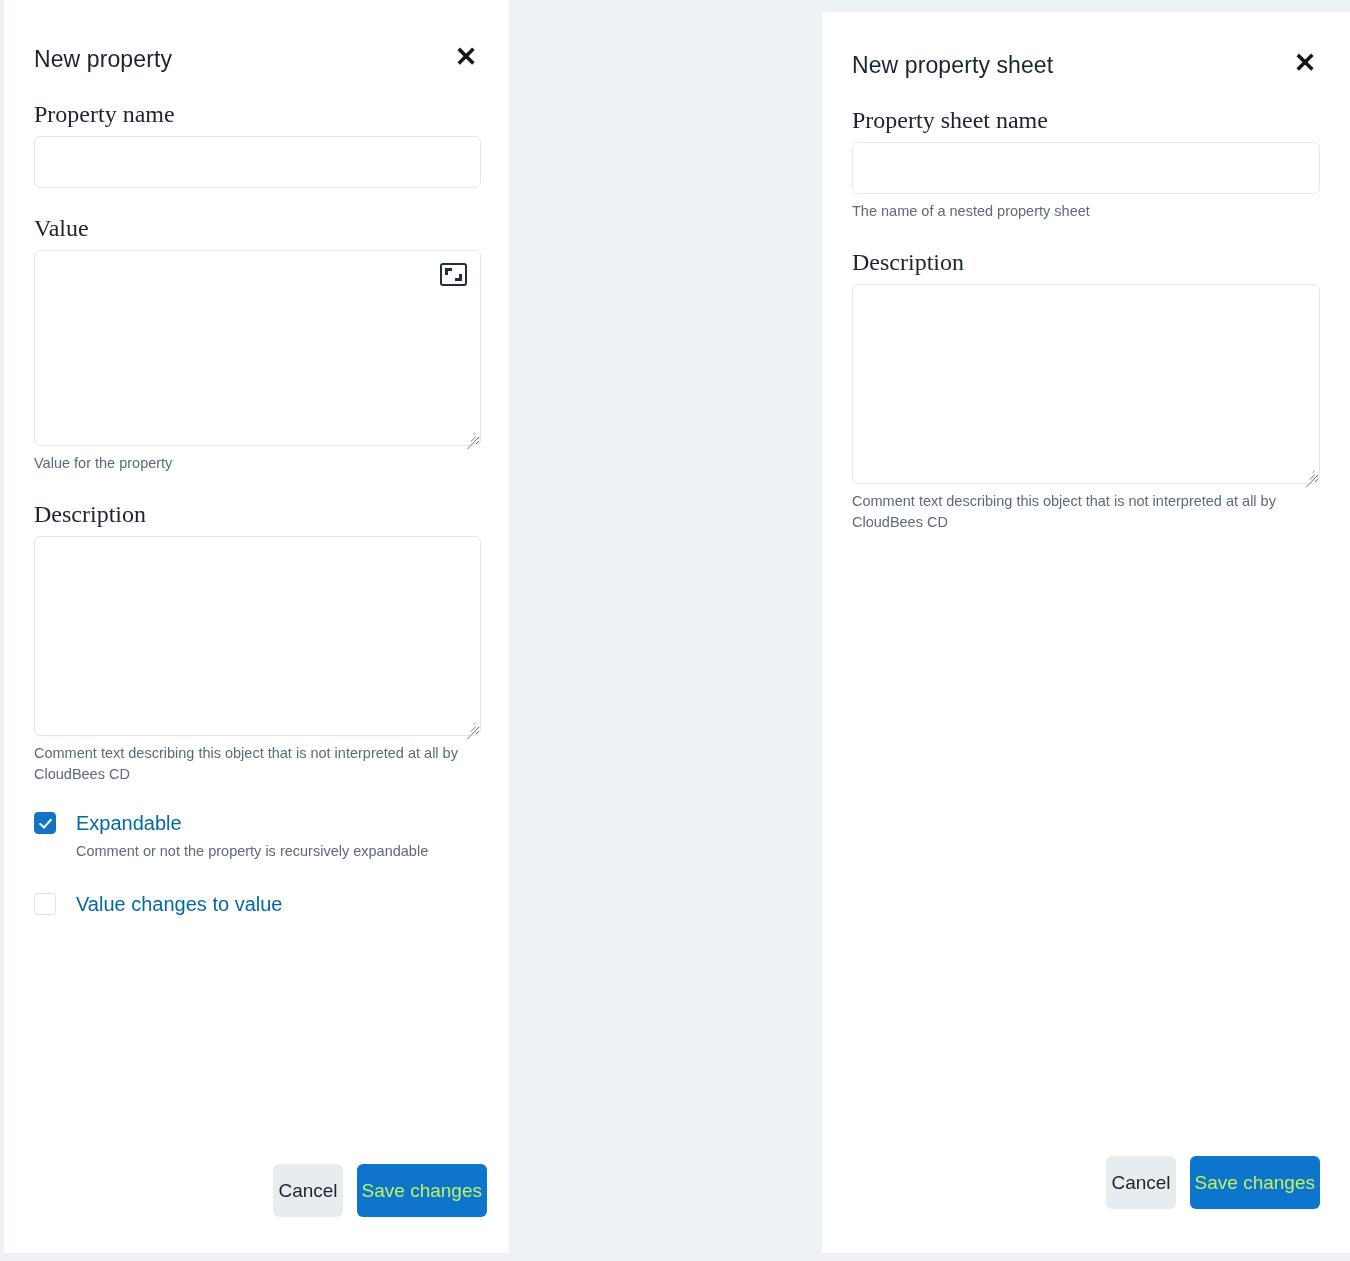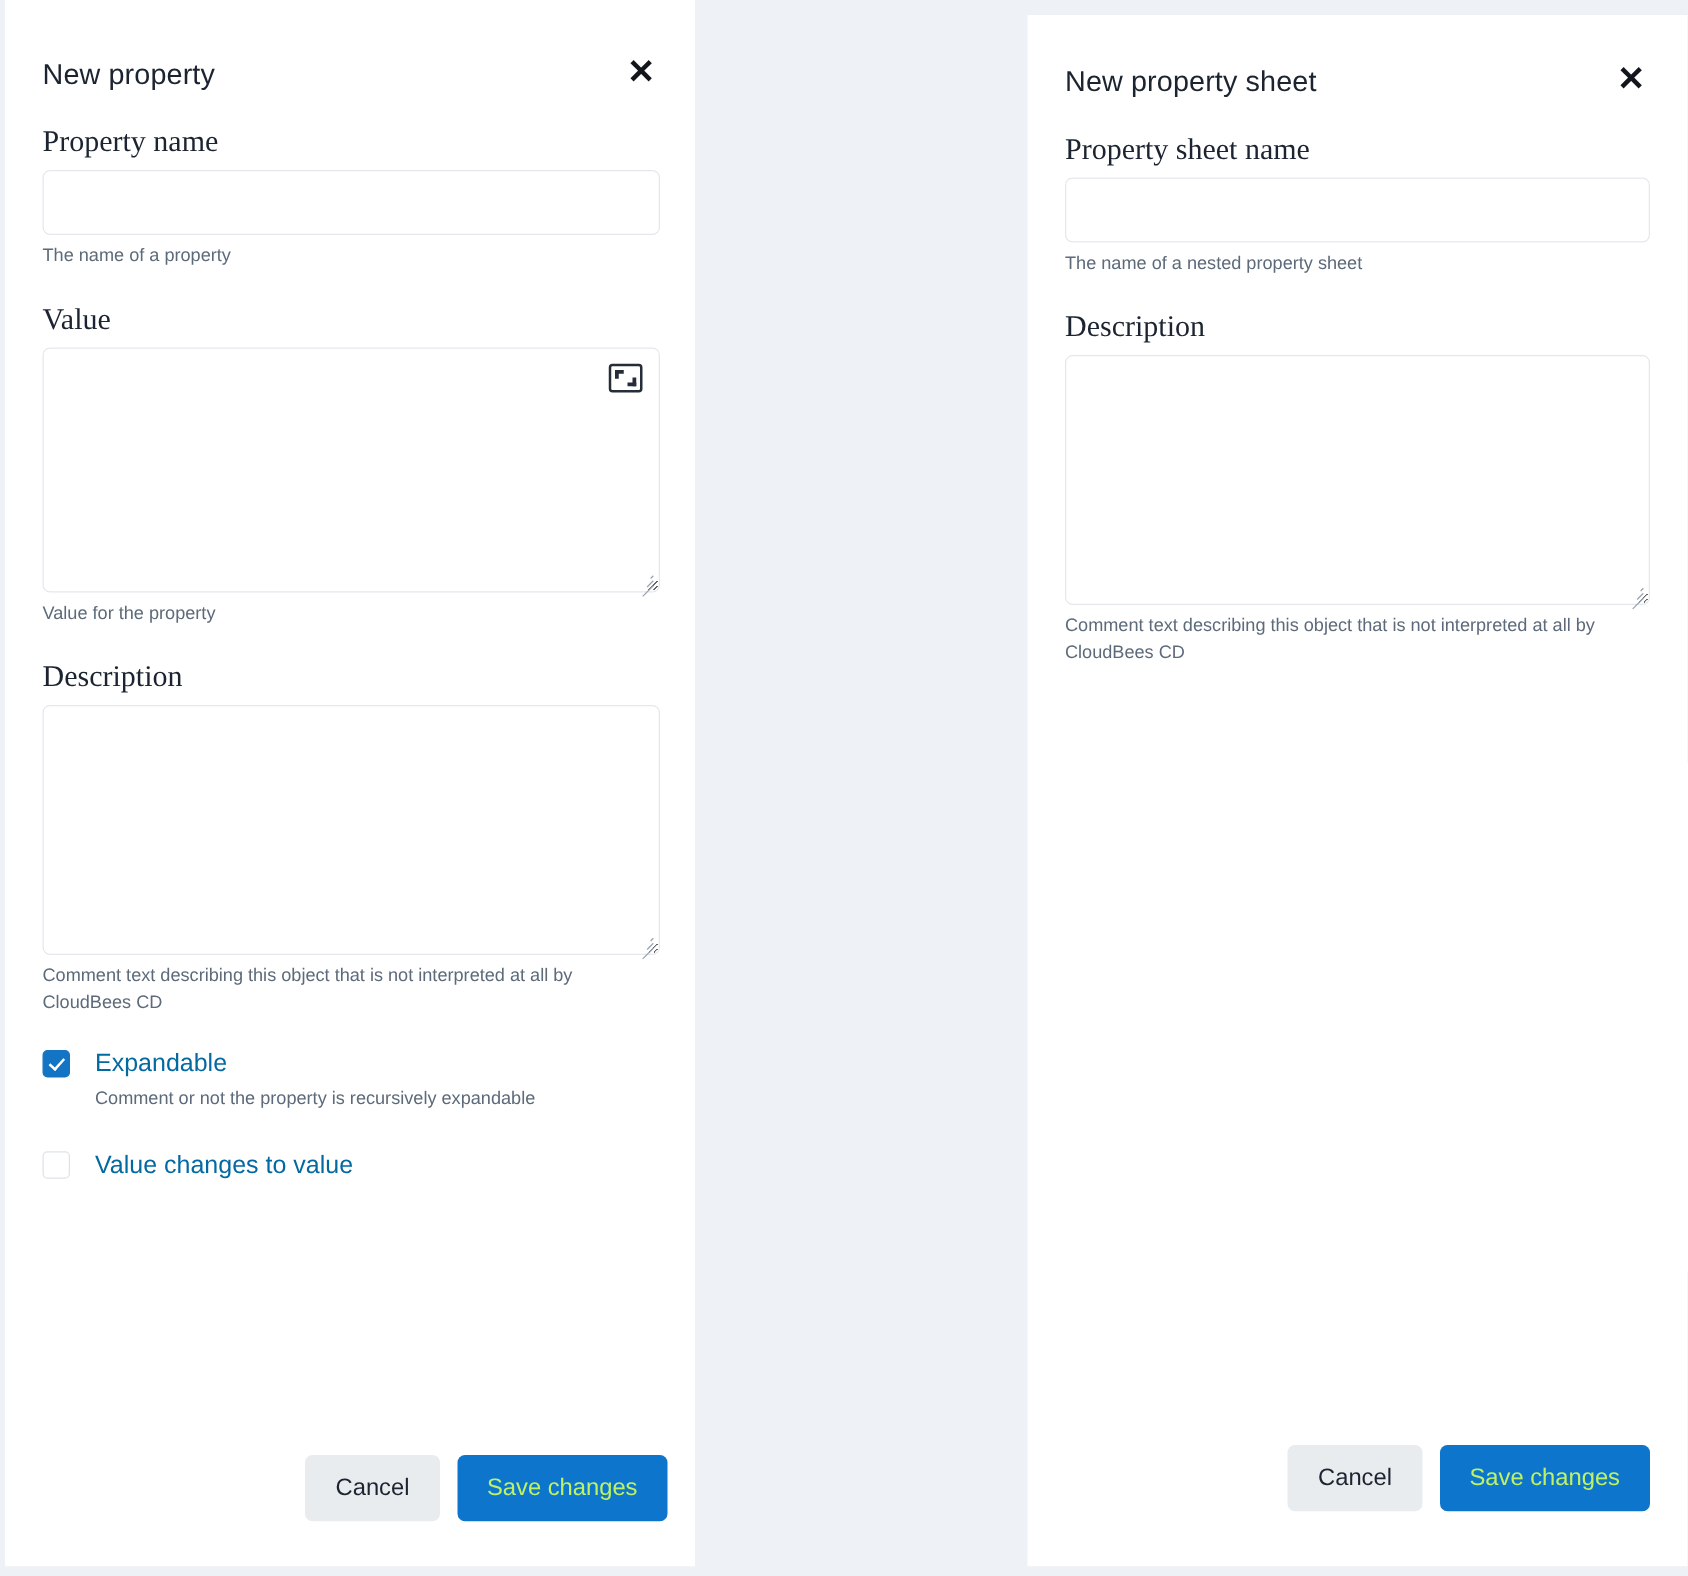--- a/index.html
+++ b/index.html
@@ -22,21 +22,21 @@
 
   
   .panel {
     position: absolute;
     background: #ffffff;
     box-sizing: border-box;
   }
   #panel-left {
     left: 4px;
     top: 0px;
-    width: 552px;
+    width: 505px;
     height: 1253px;
   }
   #panel-right {
     left: 822px;
     top: 12px;
     width: 528px;
     height: 1241px;
   }
 
   .panel-inner {
@@ -246,21 +246,21 @@
   #panel-left .footer  { bottom: 36px; right: 22px; }
   #panel-right .footer { bottom: 44px; right: 30px; }
 
   .btn {
     border: none;
     border-radius: 6px;
     font-family: "Liberation Sans", sans-serif;
     font-size: 19px;
     line-height: 1;
     cursor: pointer;
-    padding: 0 24px;
+    padding: 0 5px;
     height: 53px;
     display: inline-flex;
     align-items: center;
     justify-content: center;
     white-space: nowrap;
   }
   .btn-cancel {
     background: #e9ecef;
     color: #1b2430;
   }
@@ -278,21 +278,20 @@
     <div class="panel-inner">
 
       <div class="dlg-header">
         <div class="dlg-title">New property</div>
         <div class="close-btn">✕</div>
       </div>
 
       <div class="field">
         <div class="field-label">Property name</div>
         <input class="text-input" type="text" placeholder="" style="">
-        <div class="help-text">The name of a property</div>
       </div>
 
       <div class="field">
         <div class="field-label">Value</div>
         <div class="ta-wrap">
           <textarea class="text-area ta-value" placeholder="" style=""></textarea>
           <div class="expand-icon"></div>
           <div class="grip">
             <i class="g1"></i>
               <i class="g2"></i>

